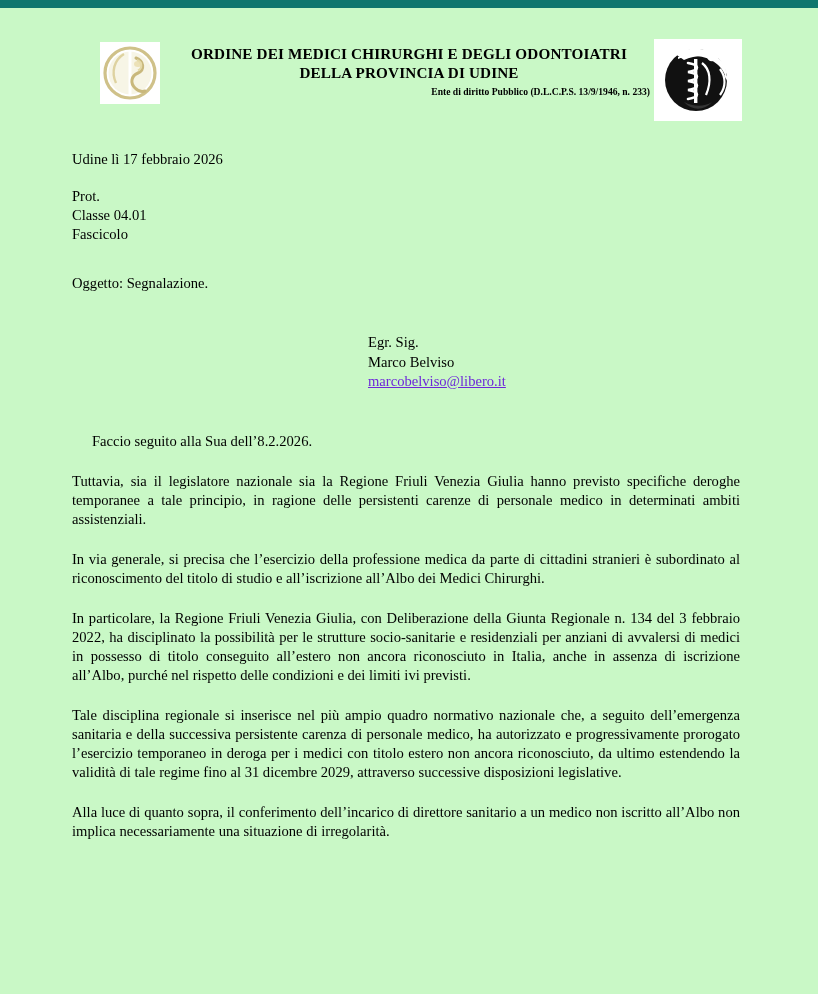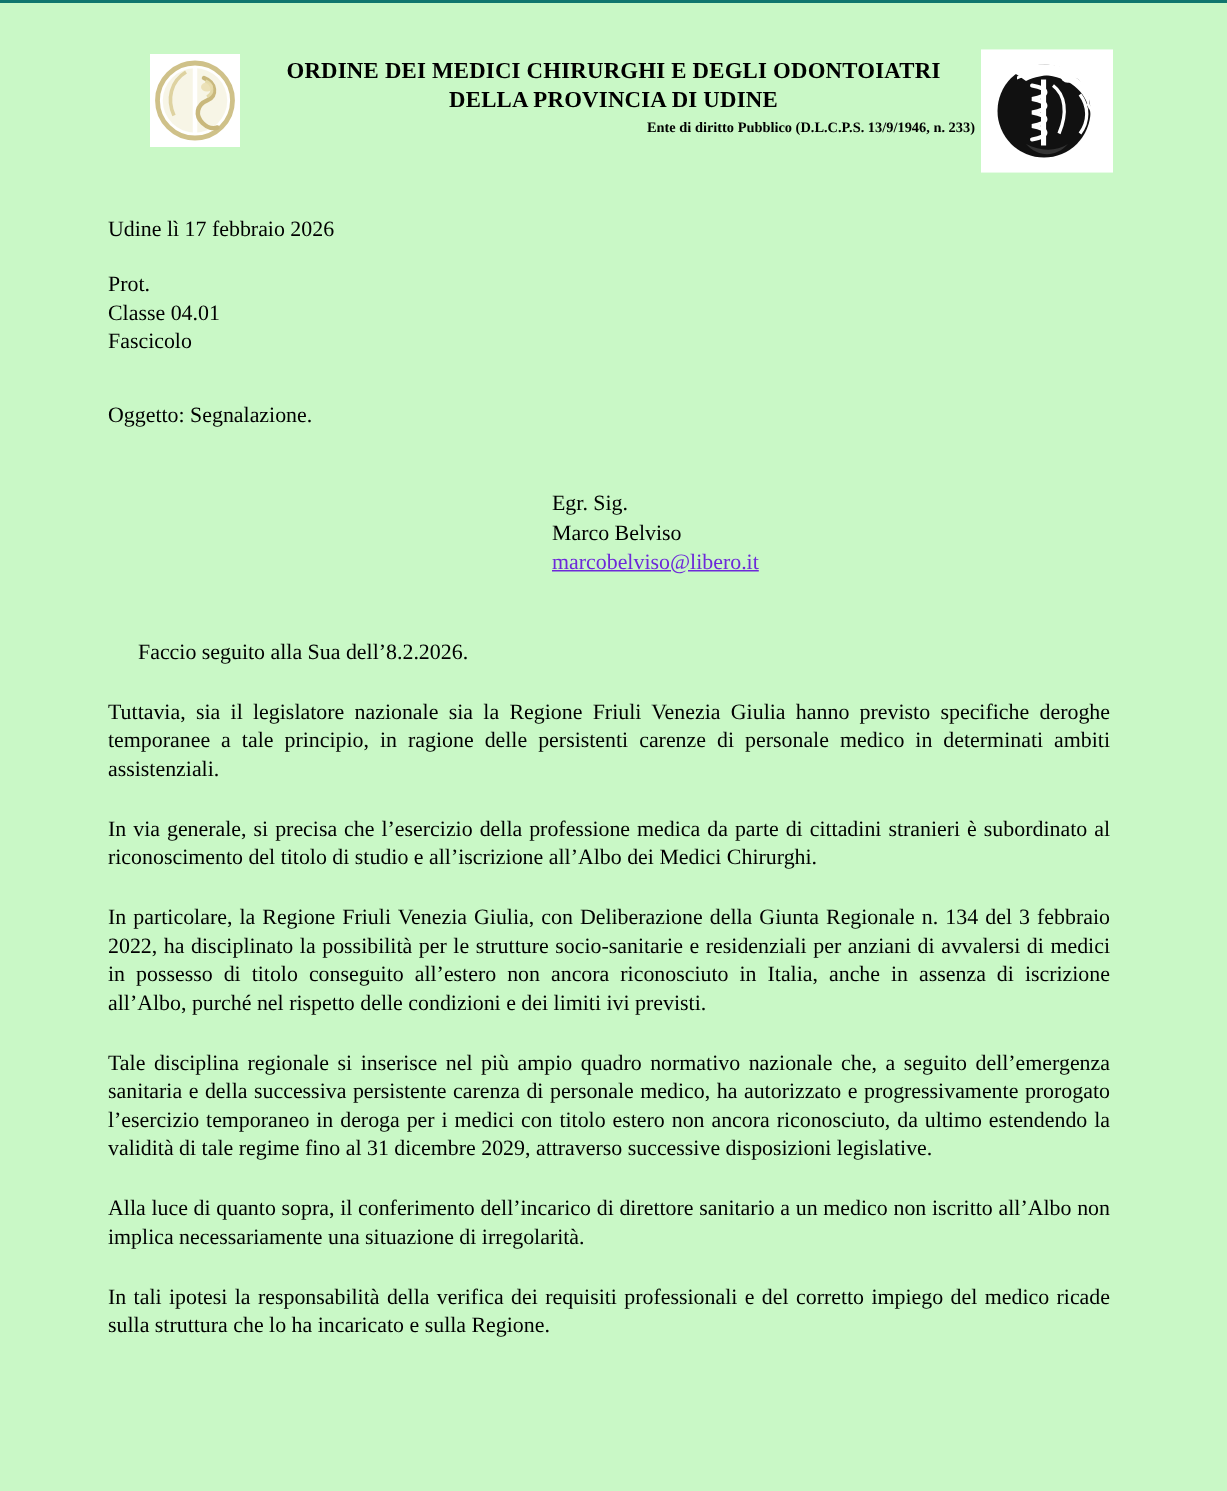--- a/index.html
+++ b/index.html
@@ -14,21 +14,21 @@
     font-family: "Liberation Serif", serif;
     color: #000000;
     overflow: hidden;
     position: relative;
   }
   .page {
     position: relative;
     width: 818px;
     height: 994px;
     box-sizing: border-box;
-    border-top: 2px solid #0f766e;
+    border-top: 8px solid #0f766e;
     background: #c9f8c6;
   }
 
   
   .letterhead {
     position: relative;
     height: 118px;
   }
   .logo-box {
     position: absolute;
@@ -178,17 +178,16 @@
       <div>Marco Belviso</div>
       <div><span class="email-link">marcobelviso@libero.it</span></div>
     </div>
 
     <div class="para first">Faccio seguito alla Sua dell’8.2.2026.</div>
     <div class="para">Tuttavia, sia il legislatore nazionale sia la Regione Friuli Venezia Giulia hanno previsto specifiche deroghe temporanee a tale principio, in ragione delle persistenti carenze di personale medico in determinati ambiti assistenziali.</div>
     <div class="para">In via generale, si precisa che l’esercizio della professione medica da parte di cittadini stranieri è subordinato al riconoscimento del titolo di studio e all’iscrizione all’Albo dei Medici Chirurghi.</div>
     <div class="para">In particolare, la Regione Friuli Venezia Giulia, con Deliberazione della Giunta Regionale n. 134 del 3 febbraio 2022, ha disciplinato la possibilità per le strutture socio-sanitarie e residenziali per anziani di avvalersi di medici in possesso di titolo conseguito all’estero non ancora riconosciuto in Italia, anche in assenza di iscrizione all’Albo, purché nel rispetto delle condizioni e dei limiti ivi previsti.</div>
     <div class="para">Tale disciplina regionale si inserisce nel più ampio quadro normativo nazionale che, a seguito dell’emergenza sanitaria e della successiva persistente carenza di personale medico, ha autorizzato e progressivamente prorogato l’esercizio temporaneo in deroga per i medici con titolo estero non ancora riconosciuto, da ultimo estendendo la validità di tale regime fino al 31 dicembre 2029, attraverso successive disposizioni legislative.</div>
     <div class="para">Alla luce di quanto sopra, il conferimento dell’incarico di direttore sanitario a un medico non iscritto all’Albo non implica necessariamente una situazione di irregolarità.</div>
-    <div class="para">In tali ipotesi la responsabilità della verifica dei requisiti professionali e del corretto impiego del medico ricade sulla struttura che lo ha incaricato e sulla Regione.</div>
 
   </div>
 
 </div>
 
 </body></html>

